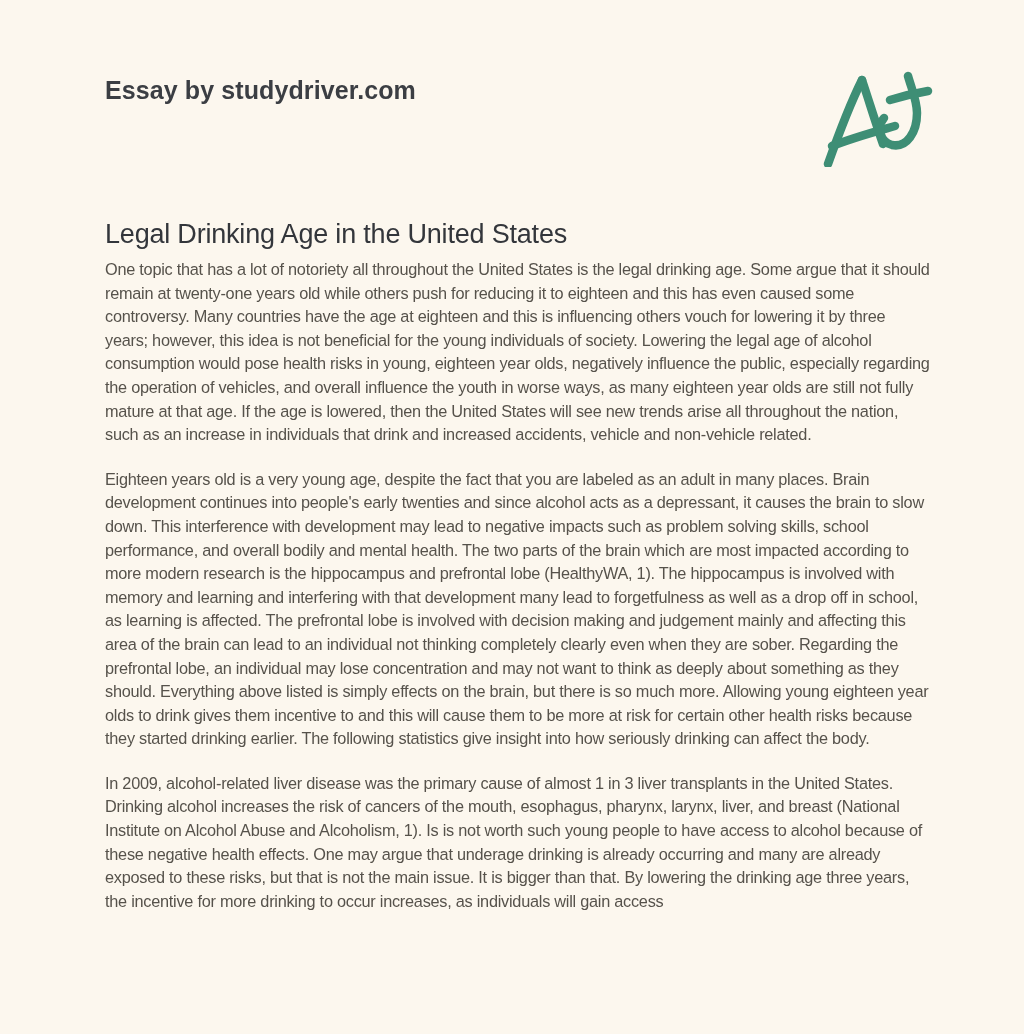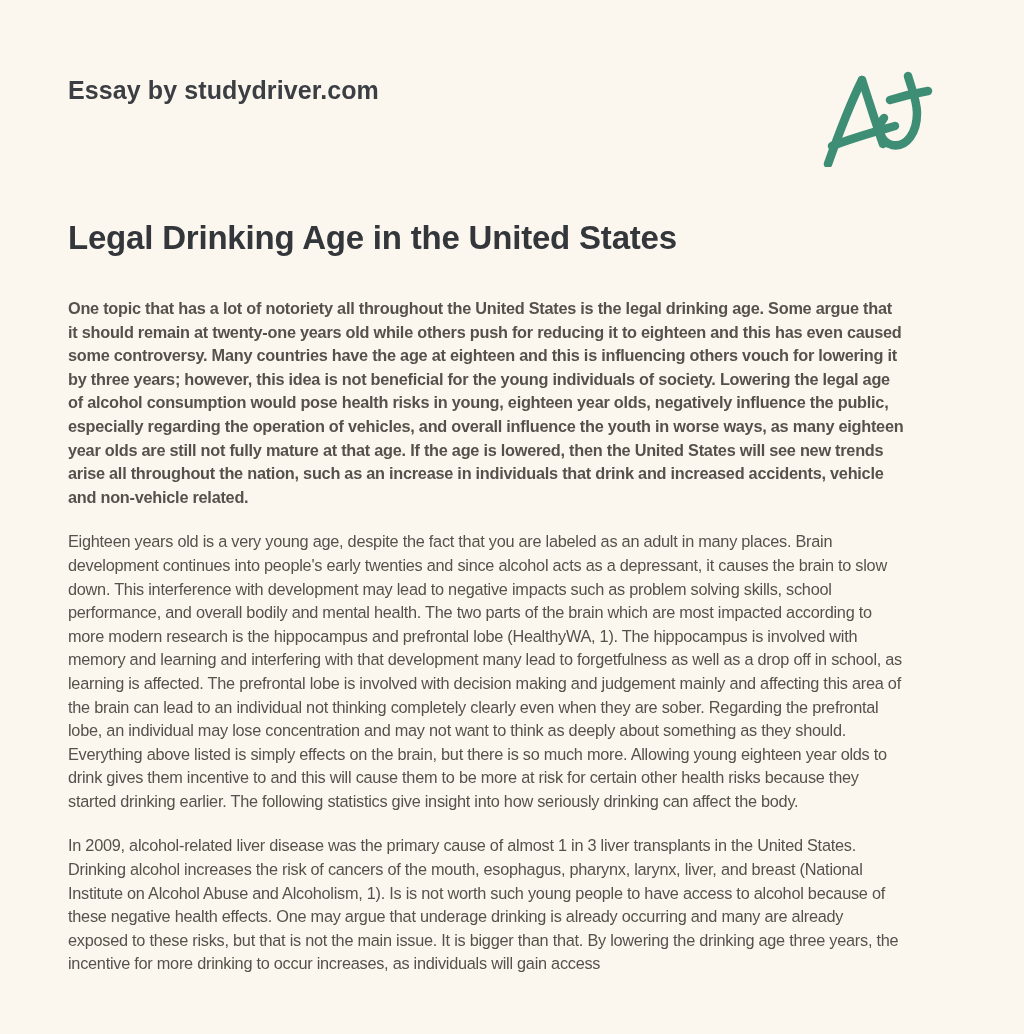--- a/index.html
+++ b/index.html
@@ -11,21 +11,21 @@
     height: 1034px;
     overflow: hidden;
     background: #FCF7EE;
     font-family: "Liberation Sans", "DejaVu Sans", sans-serif;
   }
   .page {
     position: relative;
     width: 1024px;
     height: 1034px;
     box-sizing: border-box;
-    padding: 76px 94px 0 68px;
+    padding: 76px 94px 0 105px;
   }
   .doc-header {
     margin: 0;
     font-size: 25px;
     font-weight: 700;
     letter-spacing: 0.1px;
     color: #3B3E43;
   }
   .source-line {
     margin-top: 19px;
@@ -39,36 +39,35 @@
   }
   .logo {
     position: absolute;
     top: 71px;
     right: 85px;
     width: 120px;
     height: 96px;
   }
   .essay-title {
     margin: 114px 0 0 0;
-    font-size: 33px;
-    font-weight: 700;
+    font-size: 27px;
+    font-weight: 400;
     letter-spacing: -0.2px;
     color: #33363B;
   }
   .essay-paragraphs p {
     margin: 21px 0 0 0;
     max-width: 836px;
     font-size: 16.3px;
     line-height: 23.6px;
     letter-spacing: -0.25px;
     color: #56524B;
   }
   .essay-paragraphs p:first-child {
-    margin-top: 40px;
-    font-weight: bold;
+    margin-top: 8px;
   }
 </style>
 </head>
 <body>
 
 <div class="page">
 
   <h1 class="doc-header">Essay by studydriver.com</h1>
 
 

